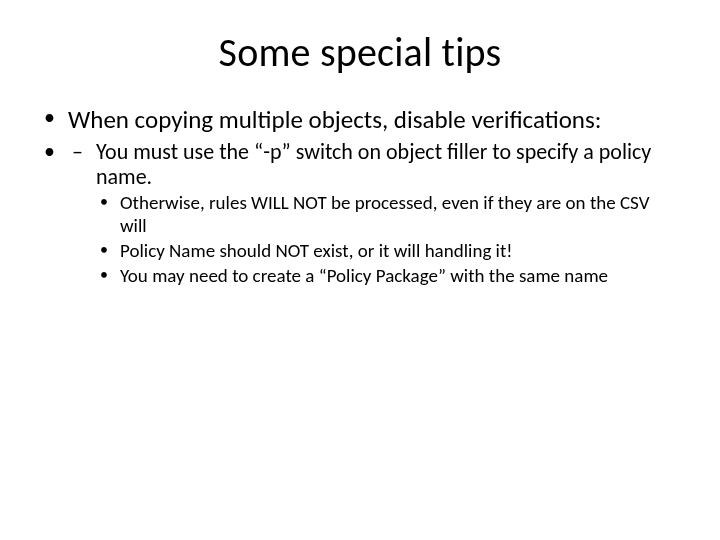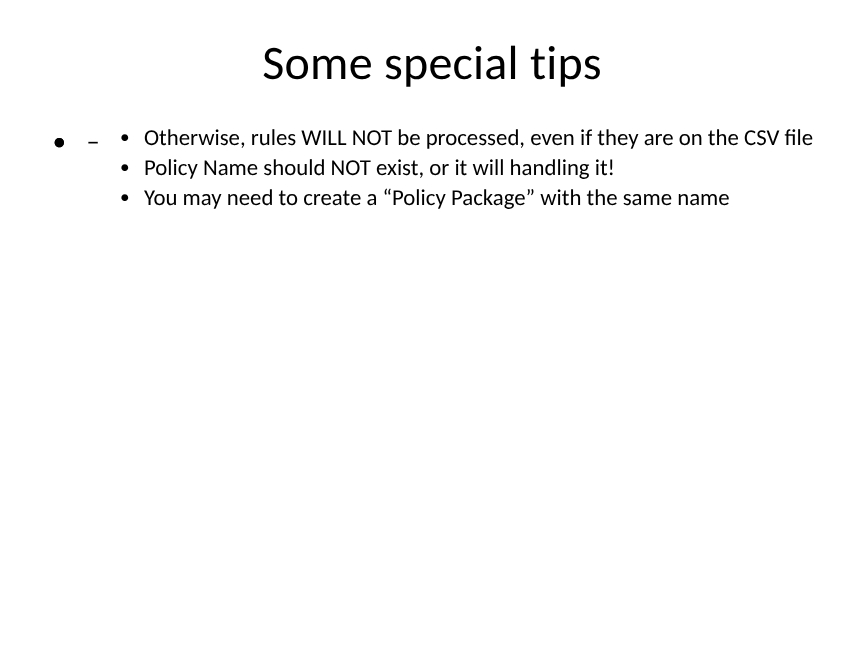--- a/index.html
+++ b/index.html
@@ -81,27 +81,29 @@
   }
 </style>
 </head>
 <body>
 
 <div class="slide">
   <h1 class="title">Some special tips</h1>
 
   <ul class="lvl1">
     <li>
+      <span>When copying multiple objects, disable verifications:</span>
     </li>
     <li>
       <ul class="lvl2">
         <li>
+          <span>You must use the “-p” switch on object filler to specify a policy name.</span>
           <ul class="lvl3">
             <li>
-              <span>Otherwise, rules WILL NOT be processed, even if they are on the CSV file</span>
+              <span>Otherwise, rules WILL NOT be processed, even if they are on the CSV will</span>
             </li>
             <li>
               <span>Policy Name should NOT exist, or it will handling it!</span>
             </li>
             <li>
               <span>You may need to create a “Policy Package” with the same name</span>
             </li>
           </ul>
         </li>
       </ul>

